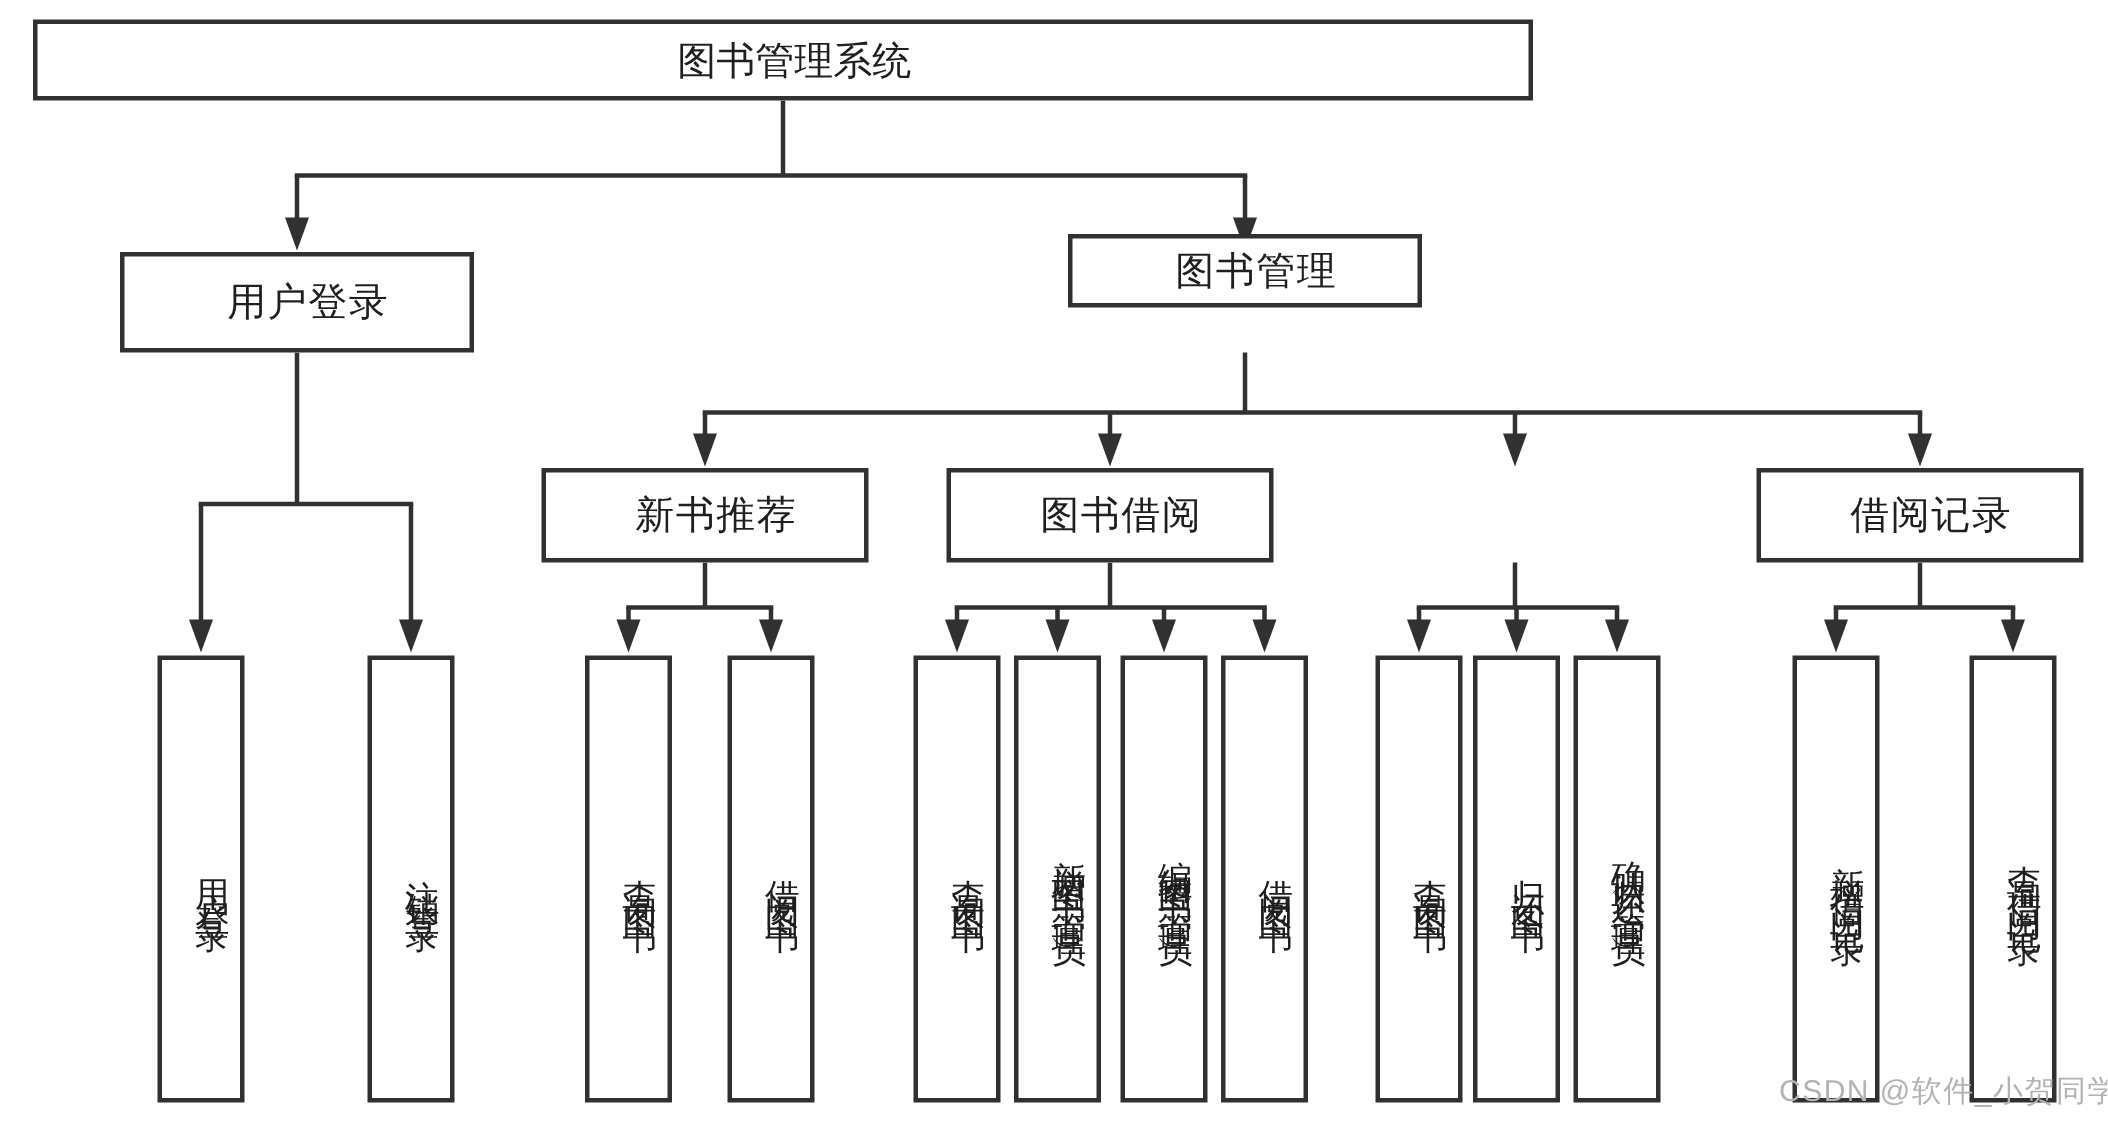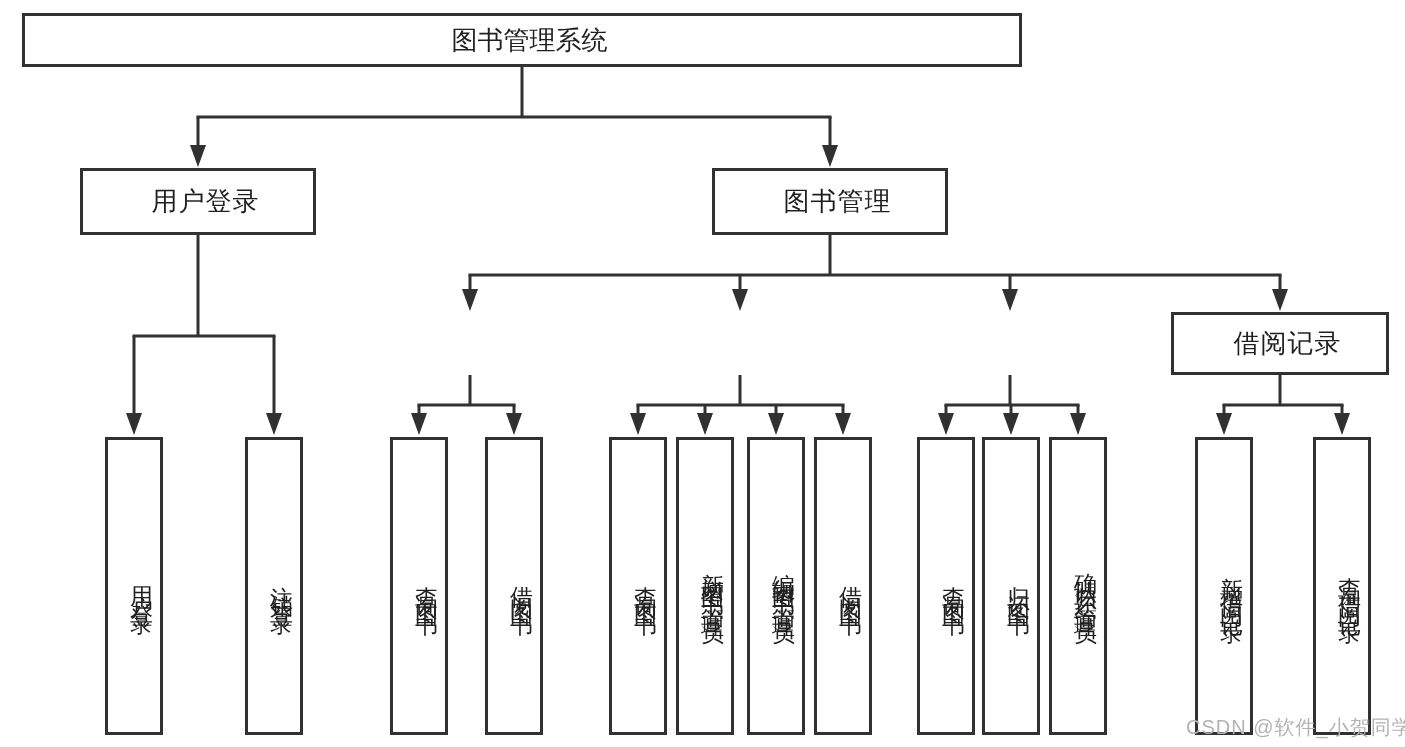--- a/index.html
+++ b/index.html
@@ -95,24 +95,30 @@
       <polygon points="1334,413 1350,413 1342,435" class="cfill"></polygon>
     </svg>
 
   <div class="box root" style="left:22px;top:13px;width:1000px;height:54px">
     <span>图书管理系统</span>
   </div>
 
   <div class="box h" style="left:80px;top:168px;width:236px;height:67px">
     <span>用户登录</span>
   </div>
-  <div class="box h" style="left:712px;top:168px;width:236px;height:67px">
+  <div class="box h" style="left:712px;top:156px;width:236px;height:49px">
     <span>图书管理</span>
   </div>
 
+  <div class="box h" style="left:361px;top:312px;width:218px;height:63px">
+    <span>新书推荐</span>
+  </div>
+  <div class="box h" style="left:631px;top:312px;width:218px;height:63px">
+    <span>图书借阅</span>
+  </div>
   <div class="box h" style="left:1171px;top:312px;width:218px;height:63px">
     <span>借阅记录</span>
   </div>
 
   <div class="box leaf" style="left:105px;top:437px;width:58px;height:298px">
     <span>用户登录</span>
   </div>
   <div class="box leaf" style="left:245px;top:437px;width:58px;height:298px">
     <span>注销登录</span>
   </div>

